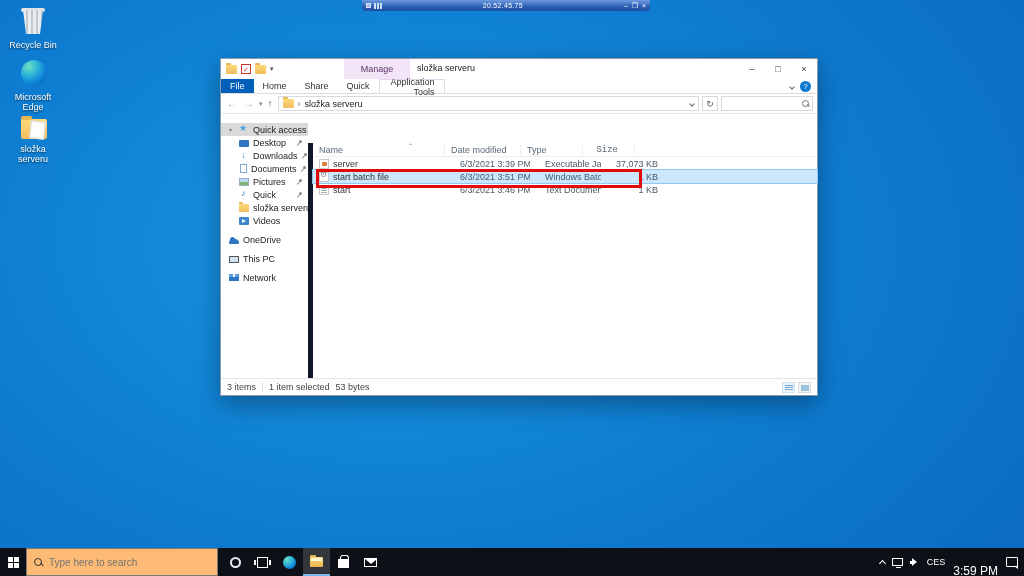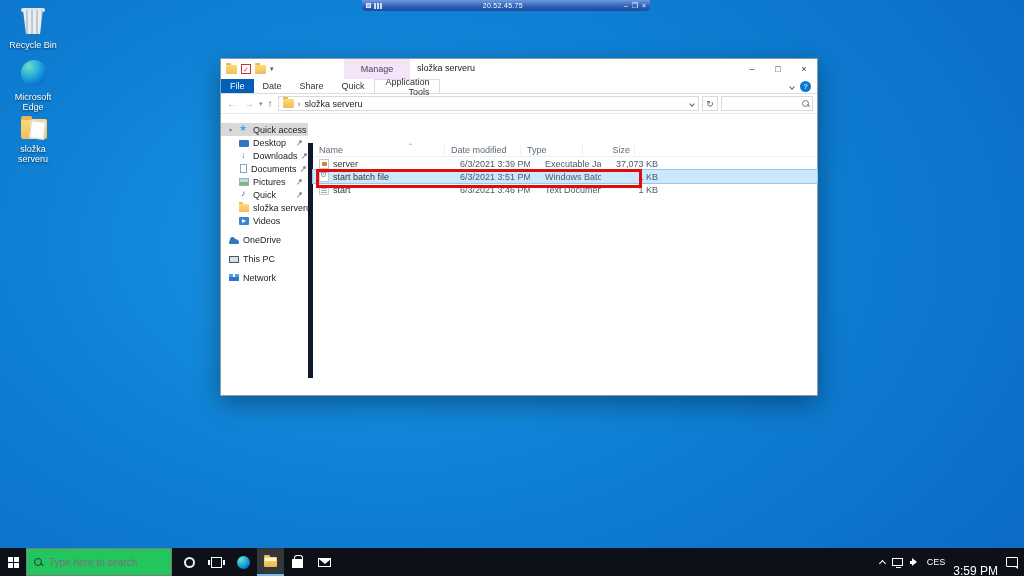--- a/index.html
+++ b/index.html
@@ -102,21 +102,21 @@
   .ic-net { background:#2f77c2; height:4px; margin-top:2px; }
   .ic-net::before { content:""; position:absolute; left:0; top:-3px; width:4px; height:3px; background:#5aa0dc; }
   .ic-net::after { content:""; position:absolute; right:0; top:-3px; width:4px; height:3px; background:#5aa0dc; }
 
   .filepane { position:relative; flex:1; border-left:5px solid #0f172a;margin-top:28px; }
   .cols { display:flex; height:14px; align-items:center; color:#5d6b79; border-bottom:1px solid #f0f0f0; position:relative; }
   .col { padding-left:6px; border-right:1px solid #eee; height:10px; display:flex; align-items:center; }
   .col.name { width:132px; }
   .col.date { width:76px; }
   .col.type { width:62px; }
-  .col.size { width:52px; justify-content:flex-end; padding-right:4px; }
+  .col.size { width:52px; justify-content:flex-end; padding-right:16px;font-family:Liberation Mono, monospace; }
   .sort-caret { position:absolute; left:95px; top:-1px; font-size:6px; color:#777; }
   .frow { display:flex; height:13px; align-items:center; font-size:9px; color:#333;gap:9px; }
   .frow.selected { background:#cce8ff; outline:1px solid #90c8f0; }
   .fcell { padding-left:6px; white-space:nowrap; overflow:hidden; display:flex; align-items:center; gap:4px; }
   .fcell.name { width:132px; }
   .fcell.date { width:76px; color:#4a5a68; }
   .fcell.type { width:62px; color:#4a5a68; }
   .fcell.size { width:52px; justify-content:flex-end; padding-right:4px; color:#4a5a68; }
   .fico { width:10px; height:10px; flex:none; position:relative; }
   .fico.jar { background:#fff; border:1px solid #c9c9c9; }
@@ -136,21 +136,21 @@
   .vbtn.details::before { content:""; position:absolute; left:2px; top:2px; width:8px; height:1px; background:#7aa8cc;
     box-shadow:0 2px 0 #7aa8cc, 0 4px 0 #7aa8cc; }
   .vbtn.thumbs { background:#f4f4f4; border-color:#ddd; }
   .vbtn.thumbs::before { content:""; position:absolute; left:2px; top:2px; width:8px; height:6px; background:#9fc4e0; }
 
   
   .taskbar { position:absolute; left:0; bottom:0; width:1024px; height:28px; background:#0d1117; display:flex; align-items:stretch; }
   .tb-start { width:26px; display:flex; align-items:center; justify-content:center; }
   .winlogo { width:11px; height:11px; display:grid; grid-template-columns:5px 5px; grid-template-rows:5px 5px; gap:1px; }
   .winlogo span { background:#fff; }
-  .tb-search { width:146px; background:#22c55e; border:1px solid #7a7a7a; display:flex; align-items:center; gap:6px; padding:0 7px; }
+  .tb-search { width:192px; background:#fdba74; border:1px solid #7a7a7a; display:flex; align-items:center; gap:6px; padding:0 7px; }
   .tb-search .mag { width:9px; height:9px; }
   .tb-search .mag::before { width:6px; height:6px; border-color:#333; }
   .tb-search .mag::after { left:6px; top:6px; width:4px; background:#333; }
   .tb-search input { border:none; outline:none; flex:1; font-size:10px; color:#444; font-family:"Liberation Sans",sans-serif; background:transparent; }
   .tb-icons { display:flex; align-items:stretch; margin-left:4px; }
   .tbi { width:27px; display:flex; align-items:center; justify-content:center; position:relative; }
   .tbi.active { background:rgba(255,255,255,.16); box-shadow:inset 0 -2px 0 #76b9ed; }
   .cortana-ring { width:11px; height:11px; border:2px solid #e8eef5; border-radius:50%; }
   .taskview { width:11px; height:11px; border:1px solid #fff; position:relative; }
   .taskview::before { content:""; position:absolute; left:-4px; top:2px; width:2px; height:5px; background:#fff; }
@@ -227,21 +227,21 @@
       <div class="win-title">složka serveru</div>
       <div class="win-btns">
         <div class="win-btn">–</div>
         <div class="win-btn">□</div>
         <div class="win-btn">×</div>
       </div>
     </div>
 
     <div class="tabsrow">
       <div class="tab file">File</div>
-      <div class="tab">Date</div>
+      <div class="tab">Home</div>
       <div class="tab">Share</div>
       <div class="tab">Quick</div>
       <div class="tab apptools">Application Tools</div>
       <div class="ribbon-right">
         <span class="chev"></span>
         <span class="help-q">?</span>
       </div>
     </div>
 
     <div class="addrrow">
@@ -355,20 +355,31 @@
             </div>
           <div class="fcell date">6/3/2021 3:46 PM</div>
           <div class="fcell type">Text Document</div>
           <div class="fcell size">1 KB</div>
         </div>
 
         <div class="redbox"></div>
       </div>
     </div>
 
+    <div class="statusbar">
+      <span>3 items</span>
+      <span class="st-sep"></span>
+      <span>1 item selected</span>
+      <span style="width:6px"></span>
+      <span>53 bytes</span>
+      <div class="viewbtns">
+        <span class="vbtn details"></span>
+        <span class="vbtn thumbs"></span>
+      </div>
+    </div>
   </div>
 
   <div class="taskbar">
     <div class="tb-start">
       <span class="winlogo">
           <span></span>
           <span></span>
           <span></span>
           <span></span>
         </span>

